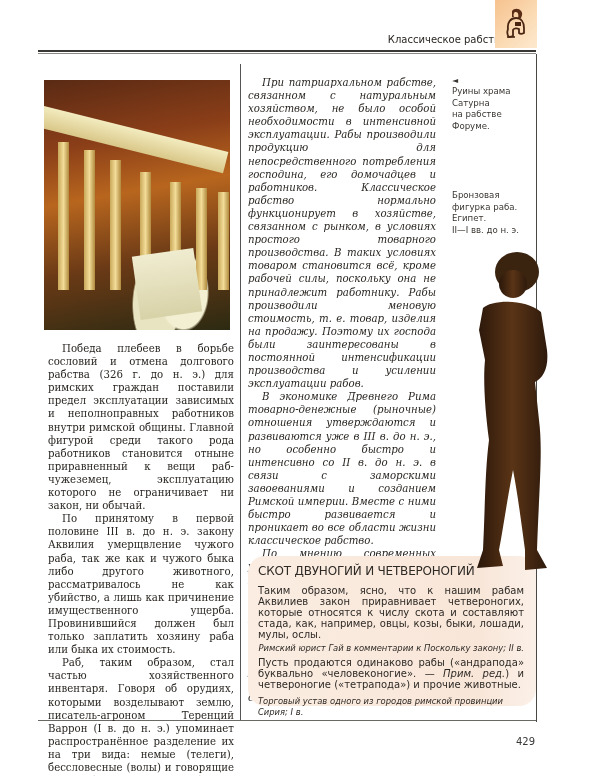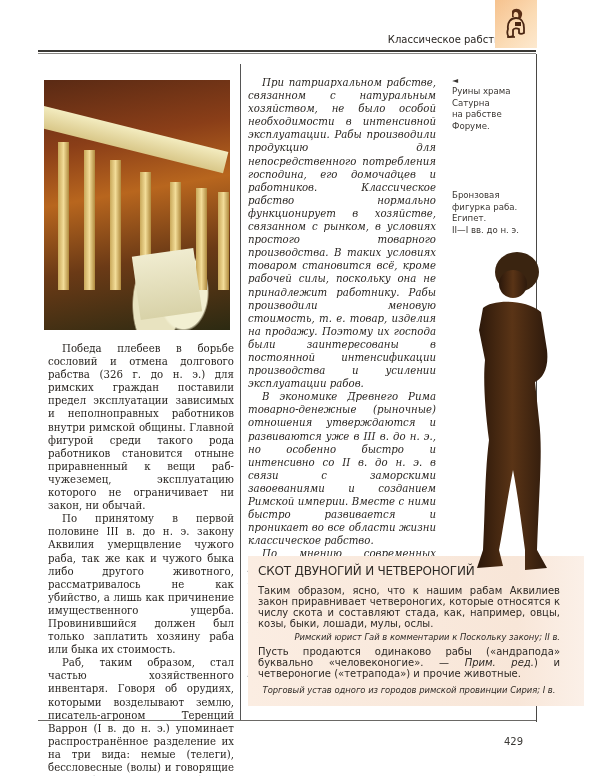--- a/index.html
+++ b/index.html
@@ -65,34 +65,34 @@
   }
   .cap1 { top: 76px; }
   .cap2 { top: 190px; }
   .cap-arrow { font-size: 8px; display: block; line-height: 10px; }
 
   .statue {
     position: absolute; left: 455px; top: 250px; width: 110px; height: 330px;
   }
 
   .sidebar-box {
-    position: absolute; left: 248px; top: 556px; width: 336px; height: 150px;
+    position: absolute; left: 248px; top: 556px; width: 288px; height: 150px;
     background: linear-gradient(90deg, #fbede2 0%, #f8e6d8 80%, #fbf0e8 100%);
-    padding: 8px 24px 0 10px;
-    font-family: "DejaVu Sans", sans-serif; color: #2e2a26;
+    padding: 8px 12px 0 10px;
+    font-family: "DejaVu Sans", sans-serif; color: #2e2a26; border-radius: 17px;
   }
   .sidebar-title {
     font-size: 12px; letter-spacing: -0.2px; margin-bottom: 7px; font-weight: normal;
   }
   .sb-p { font-size: 10px; line-height: 11px; text-align: justify; }
   .sb-attr { font-size: 8.4px; font-style: italic; text-align: right; margin: 3px 0 3px; line-height: 11px; }
-  .sb-attr2 { text-align: center; margin-top: 6px; }
+  .sb-attr2 { text-align: left; margin-top: 6px; }
 
   .page-number {
-    position: absolute; left: 504px; top: 736px; font-family: "DejaVu Sans", sans-serif; font-size: 10px; color: #3a3835;
+    position: absolute; left: 516px; top: 736px; font-family: "DejaVu Sans", sans-serif; font-size: 10px; color: #3a3835;
   }
 </style>
 </head>
 <body>
 
 <div class="header-label">Классическое рабство</div>
 <div class="header-icon-box">
   <svg width="26" height="34" viewBox="0 0 26 34">
     <path d="M9 4 C11 1 16 1 18 4 C20 6 19 9 18 11 L15 11 C16 8 15 5 13 5 C11 5 10 7 11 10 L9 10 Z" fill="#5a2e16"></path>
     <path d="M5 22 C4 15 8 11 13 11 C18 11 21 15 21 21 L21 26 C19 27 17 27 16 26 L16 22 C14 21 11 21 10 23 L10 29 L6 30 C4 28 4 25 5 22 Z" fill="none" stroke="#4a2612" stroke-width="1.8"></path>

